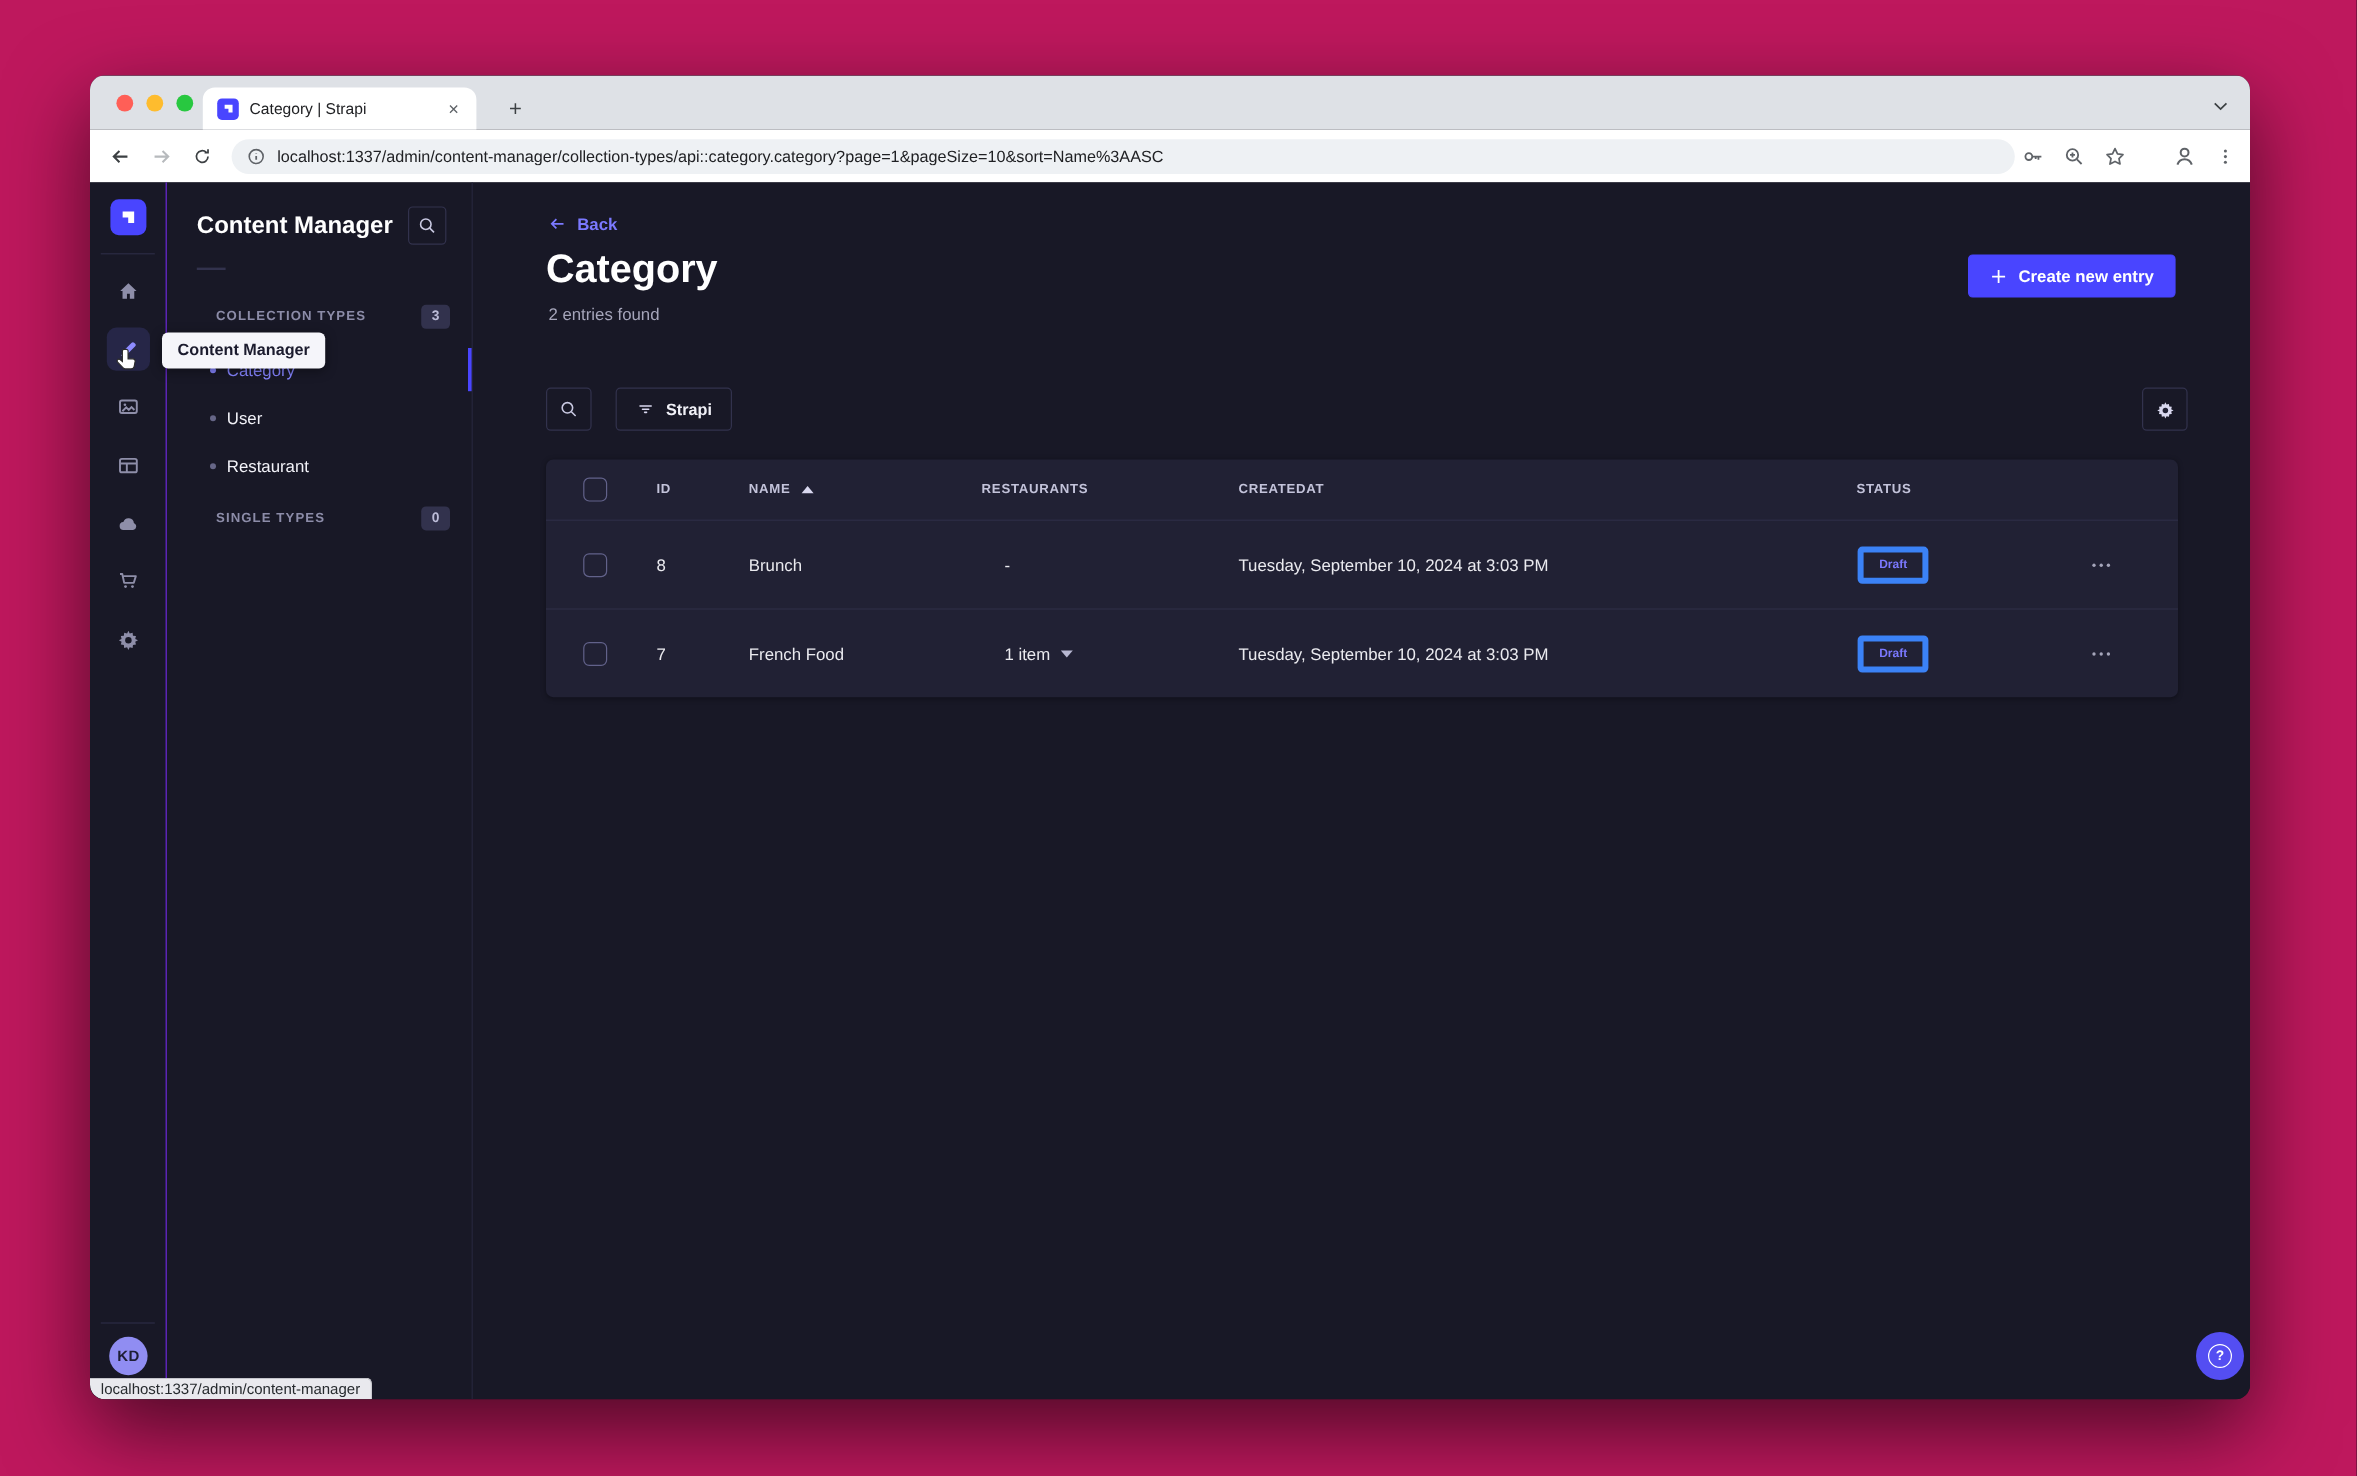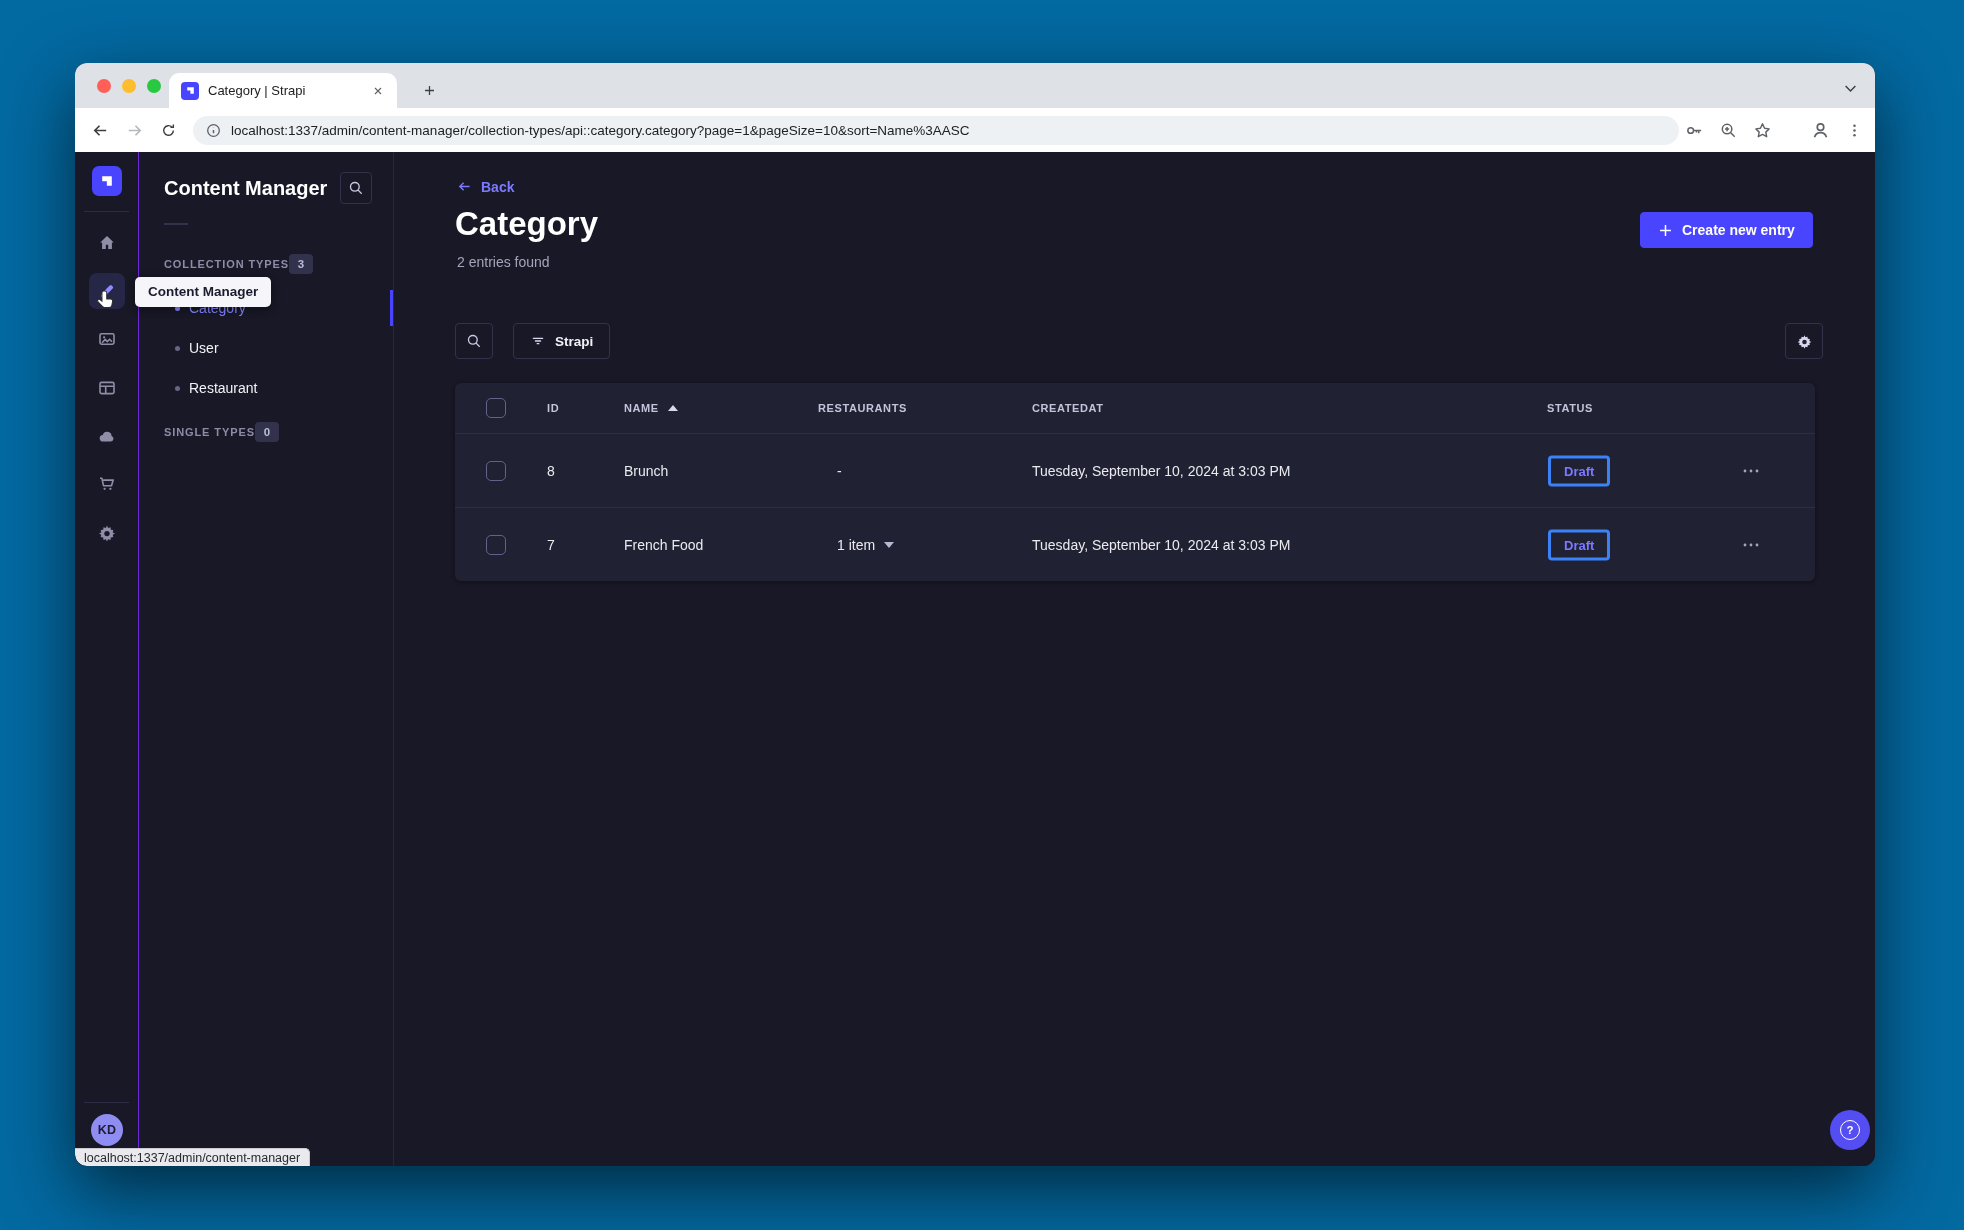--- a/index.html
+++ b/index.html
@@ -1,17 +1,17 @@
 <!DOCTYPE html>
 <html><head>
 <meta charset="utf-8">
 <style>
   * { margin:0; padding:0; box-sizing:border-box; }
   html,body { background:#101018; }
-  .screen { position:relative; width:1964px; height:1230px; background:#0369a1; overflow:hidden;
+  .screen { position:relative; width:1964px; height:1230px; background:#be185d; overflow:hidden;
             font-family:"Liberation Sans", sans-serif; }
 
   
   .browser { position:absolute; left:75px; top:63px; width:1800px; height:1103px;
              border-radius:12px; background:#181826; overflow:hidden;
              box-shadow:0 25px 70px rgba(0,0,0,.6); }
 
   
   .tabstrip { position:relative; height:45px; background:#dee1e6; }
   .traffic { position:absolute; left:22px; top:16px; display:flex; gap:11px; }
@@ -58,22 +58,22 @@
                 display:flex; align-items:center; justify-content:center; letter-spacing:.3px; }
 
   
   .subnav { position:absolute; left:64px; top:0; bottom:0; width:255px; border-right:1px solid #26263c; }
   .subnav-header { position:absolute; left:25px; top:20px; width:208px; height:32px; display:flex;
                    align-items:center; justify-content:space-between; }
   .subnav-title { font-size:20px; font-weight:700; color:#ffffff; }
   .sq-btn { width:32px; height:32px; border:1px solid #32324d; border-radius:4px; background:transparent;
             display:flex; align-items:center; justify-content:center; color:#c9c9e2; }
   .subnav-div { position:absolute; left:25px; top:71px; width:24px; height:2px; background:#32324d; }
-  .section-row { position:absolute; left:25px; right:18px; height:24px; display:flex;
-                 align-items:center; }
+  .section-row { position:absolute; left:41px; right:18px; height:24px; display:flex;
+                 align-items:center; justify-content:space-between; }
   .section-label { font-size:11px; font-weight:700; letter-spacing:.9px; color:#8c8ca8; }
   .section-badge { min-width:24px; height:20px; padding:0 6px; border-radius:4px; background:#32324d;
                    color:#bcbcd8; font-size:11.5px; font-weight:700; display:flex; align-items:center;
                    justify-content:center; }
   .snav-items { position:absolute; left:0; right:0; top:136px; }
   .snav-item { position:relative; height:40px; display:flex; align-items:center; padding-left:36px;
                font-size:14px; color:#f2f2f8; }
   .snav-item .bullet { width:5px; height:5px; border-radius:50%; background:#666687; margin-right:9px; }
   .snav-item.active { color:#8584ff; }
   .snav-item.active .bullet { background:#8584ff; }
@@ -116,22 +116,22 @@
            letter-spacing:.6px; color:#c3c3da; white-space:nowrap; display:flex; align-items:center; gap:9px; }
   .chk { position:absolute; left:31px; top:50%; transform:translateY(-50%); width:20px; height:20px;
          border:1px solid #62628a; border-radius:5px; background:transparent; }
   .c-id{left:92px;} .c-name{left:169px;} .c-rest{left:363px;} .c-date{left:577px;} .c-status{left:1092px;}
   .r-rest{left:382px; display:flex; align-items:center; gap:9px;}
   .tri-up { width:0; height:0; border-left:5px solid transparent; border-right:5px solid transparent;
             border-bottom:6px solid #d9d8ef; }
   .caret-dn { width:0; height:0; border-left:5px solid transparent; border-right:5px solid transparent;
               border-top:6px solid #b8b8d2; }
   .badge-draft { position:absolute; left:1093px; top:50%; transform:translateY(-50%); height:31px;
-                 padding:0 13px; border:3px solid #3b82f6; border-radius:4px; background:#212134;
-                 color:#7b79ff; font-size:13px; font-weight:700; display:flex; align-items:center; }
+                 padding:0 13px; border:5px solid #3b82f6; border-radius:4px; background:#212134;
+                 color:#7b79ff; font-size:10px; font-weight:700; display:flex; align-items:center; }
   .row-menu { position:absolute; left:1282px; top:50%; transform:translateY(-50%); width:28px; height:28px;
               display:flex; align-items:center; justify-content:center; border-radius:4px; }
 
   
   .help-fab { position:absolute; left:1755px; top:958px; width:40px; height:40px; border-radius:50%;
               background:#544ef2; display:flex; align-items:center; justify-content:center; z-index:30; }
   .help-q { width:20px; height:20px; border:1.6px solid #fff; border-radius:50%; color:#fff;
             font-size:11.5px; font-weight:700; display:flex; align-items:center; justify-content:center; }
 
   

